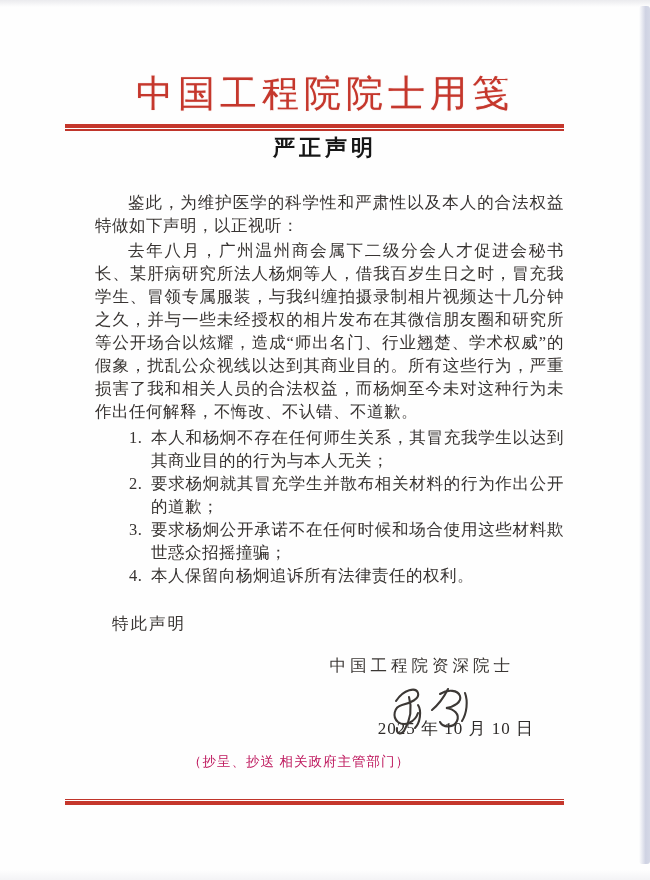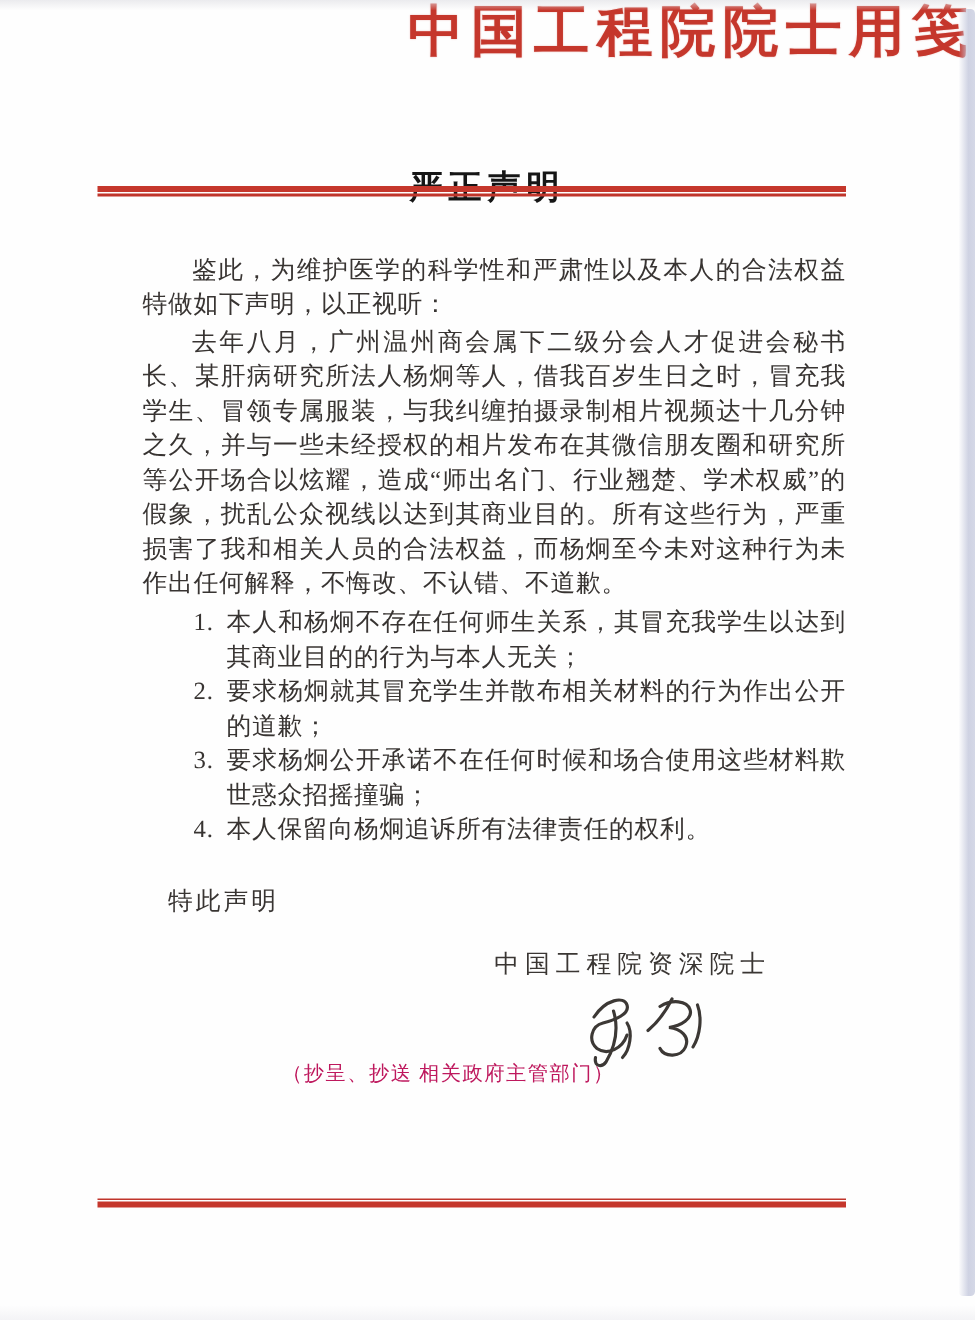--- a/index.html
+++ b/index.html
@@ -25,36 +25,37 @@
     border-radius: 3px;
     opacity: .85;
   }
   .scan-bottom-shade {
     position: absolute; bottom: 0; left: 0; right: 0; height: 10px;
     background: linear-gradient(to top, #ececf0, rgba(255,255,255,0));
     opacity: .6;
   }
 
   .letterhead-title {
-    text-align: right;
+    margin-top: 72px;
+    text-align: center;
     font-size: 37px;
     line-height: 44px;
-    font-weight: 700;
+    font-weight: 400;
     letter-spacing: 5px;
     color: #c5372c;
     text-shadow: 0 0 1px rgba(197,55,44,.45);
     font-family: "Liberation Serif", serif;
   }
 
   .rule { position: absolute; left: 65px; right: 86px; }
   .rule-header { top: 124px; border-top: 4px solid #c5372c; height: 7px; border-bottom: 2px solid #c0352b; }
   .rule-footer { top: 799px; border-top: 1.5px solid #c0352b; height: 6px; border-bottom: 4px solid #c5372c; }
 
   .statement-title {
-    margin-top: 68px;
+    margin-top: 19px;
     text-align: center;
     font-size: 22px;
     line-height: 26px;
     font-weight: 700;
     letter-spacing: 4px;
     color: #161616;
     font-family: "Liberation Sans", sans-serif;
   }
 
   .doc-body {
@@ -146,19 +147,20 @@
           <path d="M14,20 C22,8 34,6 36,12 C38,18 28,22 20,24 C12,26 10,36 16,41 C23,46 33,41 36,32"></path>
           <path d="M27,16 C30,26 29,38 22,50 C19,54 14,53 15,47"></path>
           <path d="M36,24 C40,30 38,42 33,47"></path>
           <path d="M66,8 C62,16 56,24 50,29"></path>
           <path d="M58,13 C66,8 76,9 78,15 C80,21 72,26 64,27 C72,28 78,33 75,40 C72,47 61,47 58,41"></path>
           <path d="M83,12 C86,20 85,32 80,40"></path>
         </g>
       </svg>
     </div>
 
+    <div class="date-line">2025 年 10 月 10 日</div>
 
     <div class="cc-note">（抄呈、抄送 相关政府主管部门）</div>
   </div>
 
   <div class="rule rule-footer"></div>
 
 </div>
 
 </body></html>

